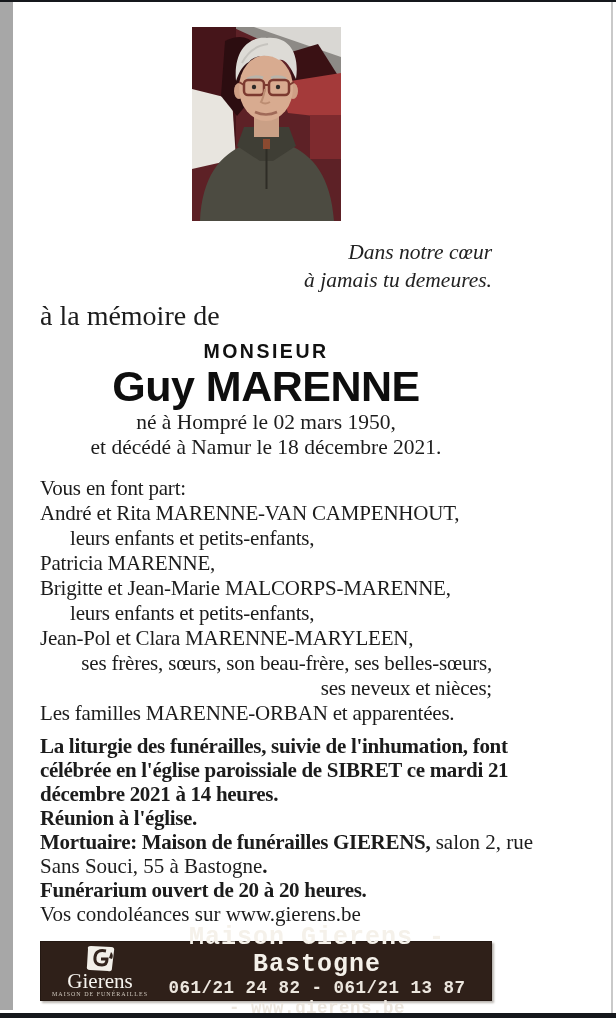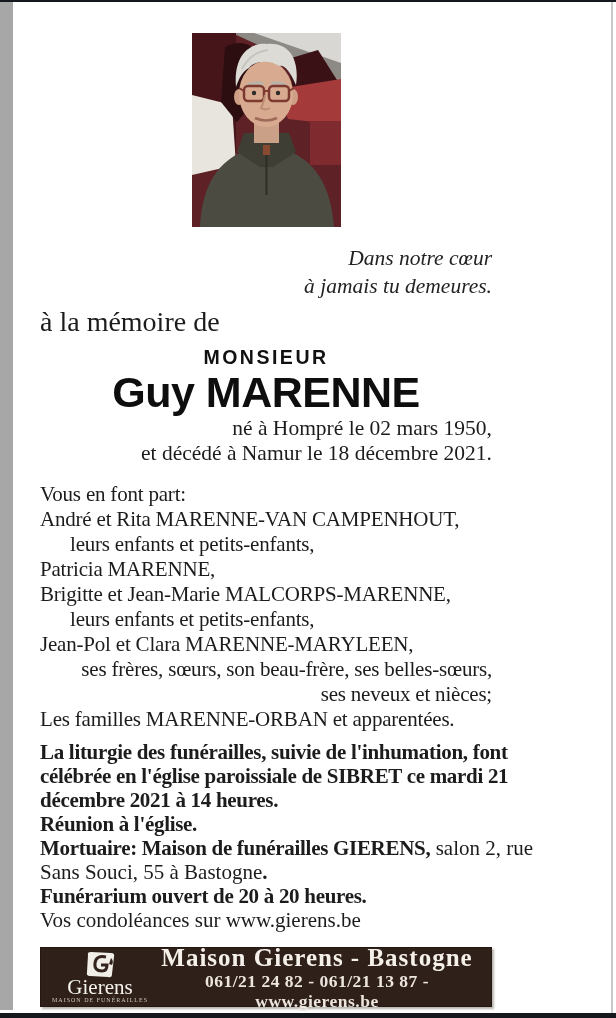--- a/index.html
+++ b/index.html
@@ -7,58 +7,58 @@
     width:616px; height:1018px; position:relative; overflow:hidden;
     background:#ffffff; color:#1c1c1c;
     font-family:"Liberation Serif", serif;
   }
   
   .edge-top    { position:absolute; top:0; left:0; width:616px; height:2px; background:#15181c; z-index:6; }
   .edge-bottom { position:absolute; top:1013px; left:0; width:616px; height:5px; background:#15181c; z-index:6; }
   .edge-left   { position:absolute; top:0; left:0; width:13px; height:1010px; background:#a7a7a7; z-index:5; }
   .edge-right  { position:absolute; top:0; left:611px; width:2px; height:1013px; background:#c9c9c9; z-index:5; }
 
-  .content { position:absolute; left:13px; top:8px; width:503px; padding:0 24px 0 27px; box-sizing:border-box; }
+  .content { position:absolute; left:13px; top:2px; width:503px; padding:0 24px 0 27px; box-sizing:border-box; }
 
   .photo-wrap { width:149px; height:194px; margin:25px auto 0; }
   .photo-wrap svg { display:block; }
 
   .quote { margin-top:17px; text-align:right; font-style:italic; font-size:21.5px; line-height:28px; color:#222; }
   .intro { margin-top:9px; font-size:28px; line-height:26px; }
 
   .monsieur {
     margin-top:11px; text-align:center;
     font-family:"Liberation Sans", sans-serif; font-weight:700;
     font-size:19.5px; line-height:22px; letter-spacing:2.5px; color:#111;
   }
   .name {
     text-align:center; font-family:"Liberation Sans", sans-serif; font-weight:700;
     font-size:43px; line-height:48px; letter-spacing:-0.5px; color:#0e0e0e;
   }
-  .dates { text-align:right; font-size:21.5px; line-height:25px; }
+  .dates { text-align:center; font-size:21.5px; line-height:25px; }
 
   .family { margin-top:16px; font-size:21px; line-height:25px; letter-spacing:-0.2px; }
   .fam, .fam-heading { white-space:nowrap; }
   .fam.i { padding-left:30px; }
   .fam.r { text-align:right; }
 
   .ceremony { margin-top:8px; font-size:21px; line-height:24px; }
   .cer { white-space:nowrap; }
   .cer b { font-weight:700; letter-spacing:-0.3px; }
 
   .banner {
     margin-top:15px; height:60px; background:#2f2019;
     display:flex; align-items:center;
     box-shadow:2px 2px 2px #bab6b1; border:1px solid #241812; box-sizing:border-box;
   }
   .logo { width:118px; display:flex; flex-direction:column; align-items:center; justify-content:space-between; padding-top:1px; }
   .logo svg { display:block; }
   .logo-name { font-family:"Liberation Serif", serif; font-size:21px; line-height:19px; color:#f7f4ef; margin-top:-1px; }
   .logo-sub { font-size:6px; letter-spacing:1px; color:#cfc7bd; line-height:7px; }
-  .banner-text { flex:1; text-align:center; font-family:Liberation Serif, serif; padding-right:16px; }
+  .banner-text { flex:1; text-align:center; font-family:Liberation Mono, monospace; padding-right:16px; }
   .banner-title { font-weight:700; font-size:25px; line-height:27px; letter-spacing:1px; color:#f5f1ea; }
   .banner-contact { font-weight:700; font-size:17.5px; line-height:20px; letter-spacing:0.5px; color:#ece6de; }
 </style>
 </head>
 <body>
 
 <div class="edge-top"></div>
 <div class="edge-left"></div>
 <div class="edge-right"></div>
 <div class="edge-bottom"></div>

